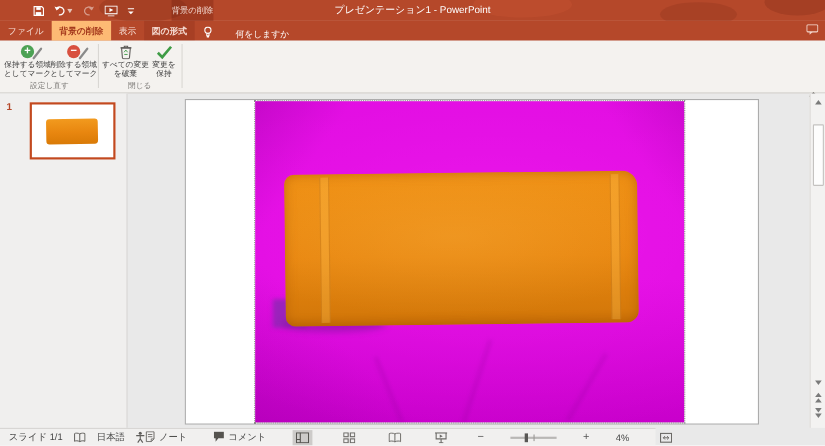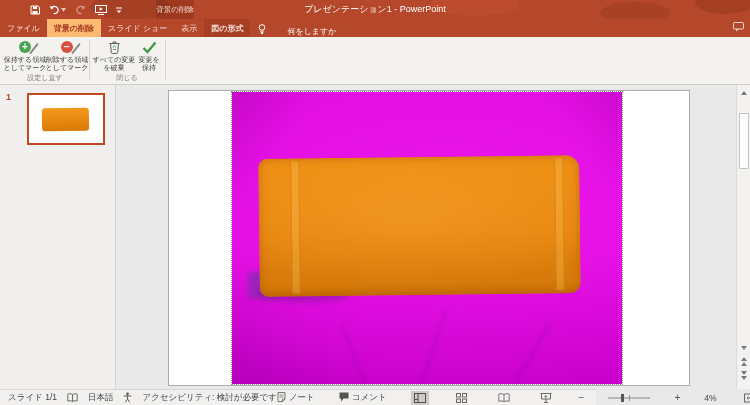--- a/index.html
+++ b/index.html
@@ -143,23 +143,20 @@
 </div>
 
 <div class="tabrow">
   <div class="tab">
       <span>ファイル</span>
     </div>
   <div class="tab active">
       <span>背景の削除</span>
     </div>
   <div class="tab">
-      <span>スライド ショー</span>
-    </div>
-  <div class="tab">
       <span>表示</span>
     </div>
   <div class="tab contextual">
       <span>図の形式</span>
     </div>
   <div class="tellme">
     <span><svg width="8" height="11" viewBox="0 0 8 11">
           <circle cx="4" cy="3.5" r="2.8" fill="none" stroke="#fff" stroke-width="1"></circle>
           <path d="M3 6.5 v2 h2 v-2 M3 9.5h2" stroke="#fff" stroke-width="1" fill="none"></path>
         </svg></span>
@@ -280,21 +277,20 @@
           <path d="M5.5 1.5 C4 0.5 1.5 0.5 0.8 1.2 V8.2 C1.5 7.5 4 7.5 5.5 8.5 C7 7.5 9.5 7.5 10.2 8.2 V1.2 C9.5 0.5 7 0.5 5.5 1.5 Z M5.5 1.5 V8.5" fill="none" stroke="#5f5d5a" stroke-width="0.9"></path>
         </svg>
       </span>
     <span class="sb-item">日本語</span>
     <span class="sb-item">
         <svg width="9" height="11" viewBox="0 0 9 11">
           <circle cx="4.5" cy="1.8" r="1.4" fill="#5f5d5a"></circle>
           <path d="M0.8 4 h7.4 M4.5 3.2 V7 M4.5 7 L2.2 10.4 M4.5 7 L6.8 10.4" fill="none" stroke="#5f5d5a" stroke-width="1"></path>
         </svg>
       </span>
-    <span class="sb-item">アクセシビリティ: 検討が必要です</span>
   </div>
   <div class="sb-right">
     <span class="sb-item">
       <span><svg width="9" height="10" viewBox="0 0 9 10">
             <path d="M1 0.5 h7 v6.5 l-2.5 2.5 h-4.5 z" fill="none" stroke="#6b6966" stroke-width="0.9"></path>
             <path d="M2.5 3h4 M2.5 5h4 M5.5 9.5 V7 H8" fill="none" stroke="#6b6966" stroke-width="0.8"></path>
           </svg></span>
       <span>ノート</span>
     </span>
     <span class="sb-item">

